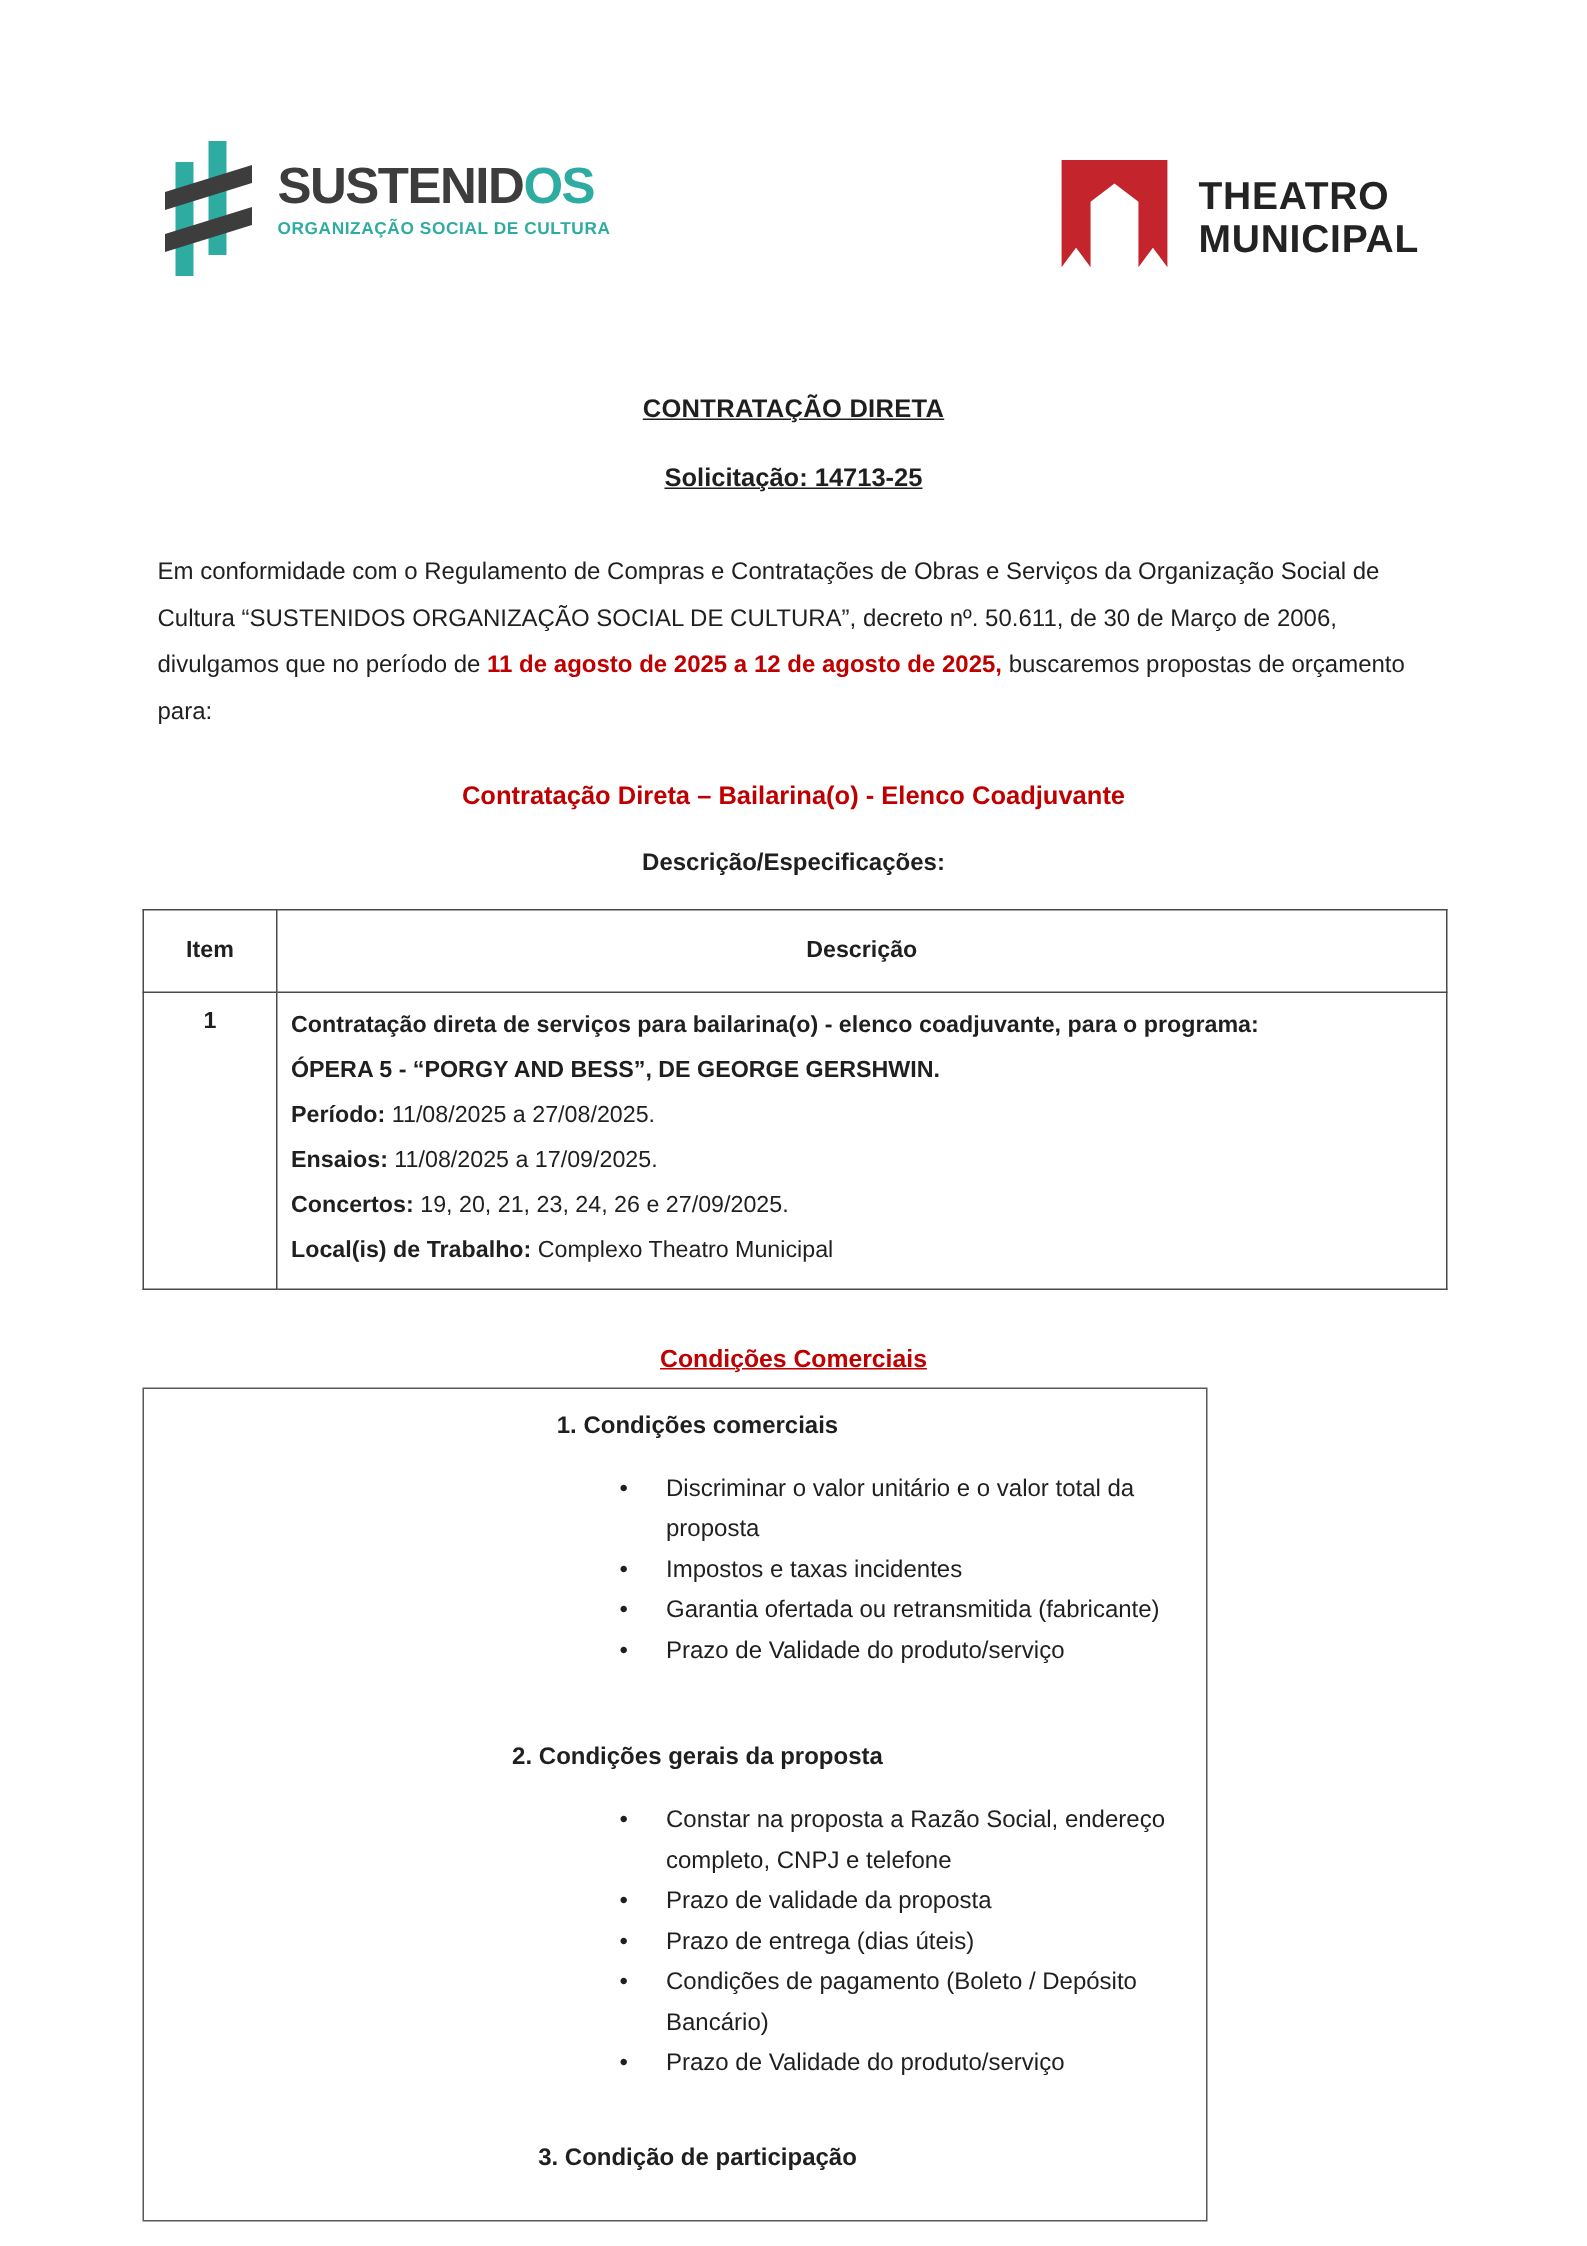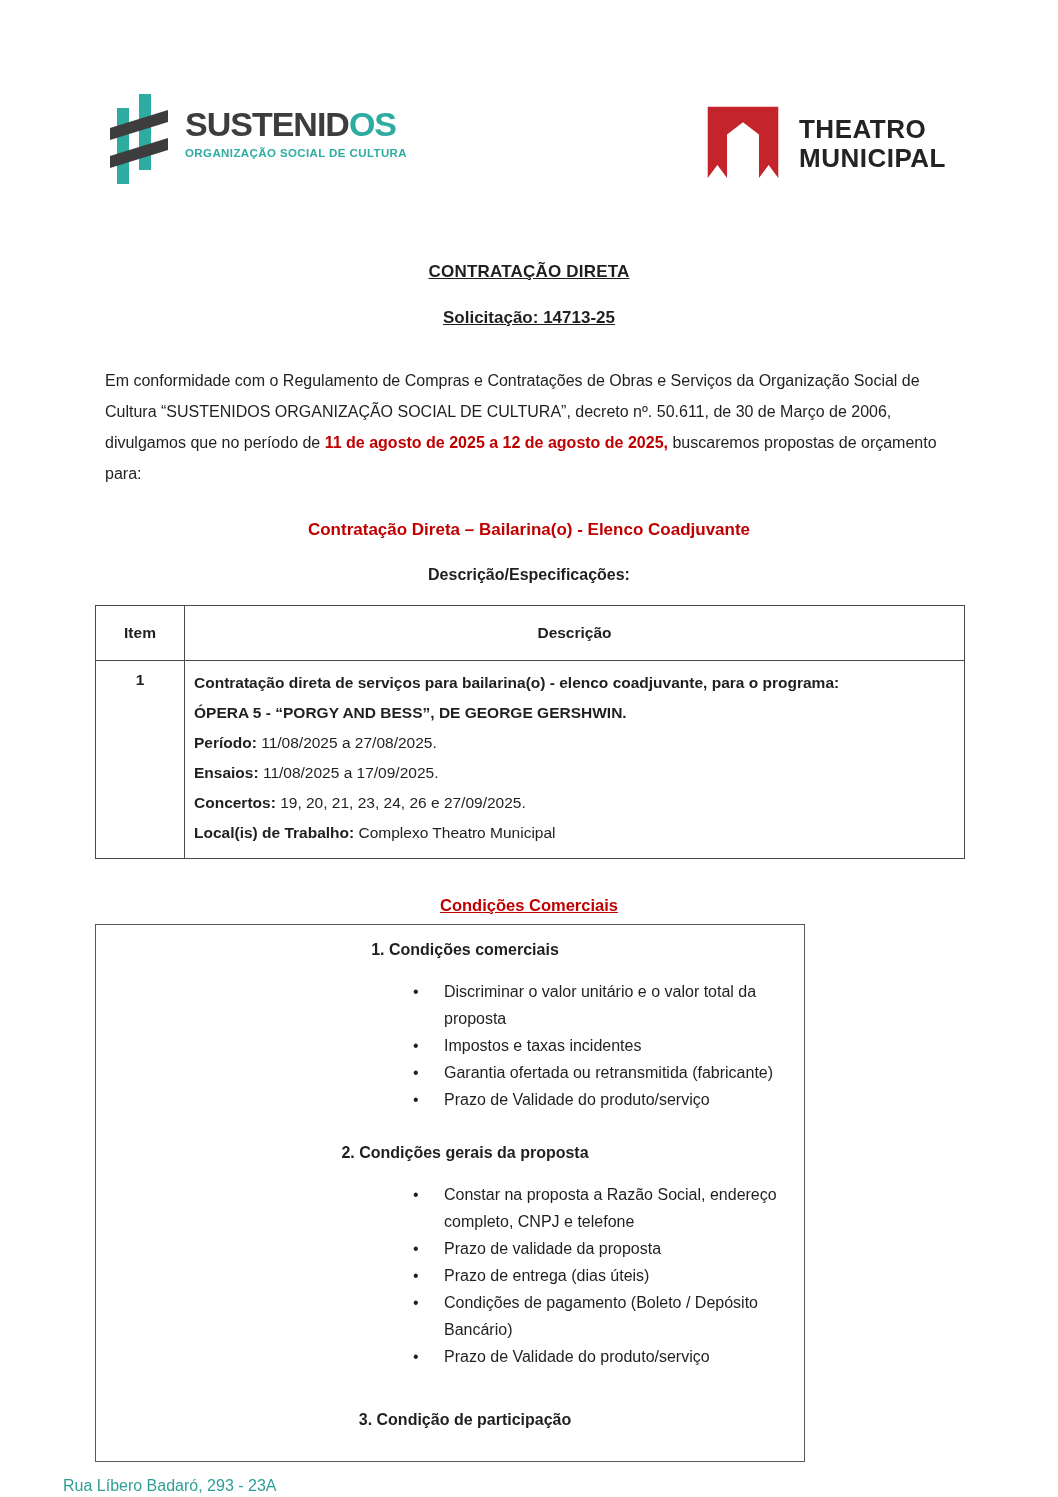--- a/index.html
+++ b/index.html
@@ -132,21 +132,21 @@
     margin: 9px 0 0 95px;
     border: 1px solid #595959;
     padding: 16px 10px 18px 0;
   }
   .cond-title {
     text-align: center;
     font-weight: bold;
     font-size: 16px;
     padding-left: 40px;
   }
-  .cond-title.t2 { margin-top: 31px; }
+  .cond-title.t2 { margin-top: 49px; }
   .cond-title.t3 { margin-top: 41px; margin-bottom: 14px; }
   .cond-box ul {
     list-style: none;
     padding-left: 348px;
     margin-top: 19px;
   }
   .cond-box li {
     position: relative;
     font-size: 16px;
     line-height: 27px;

